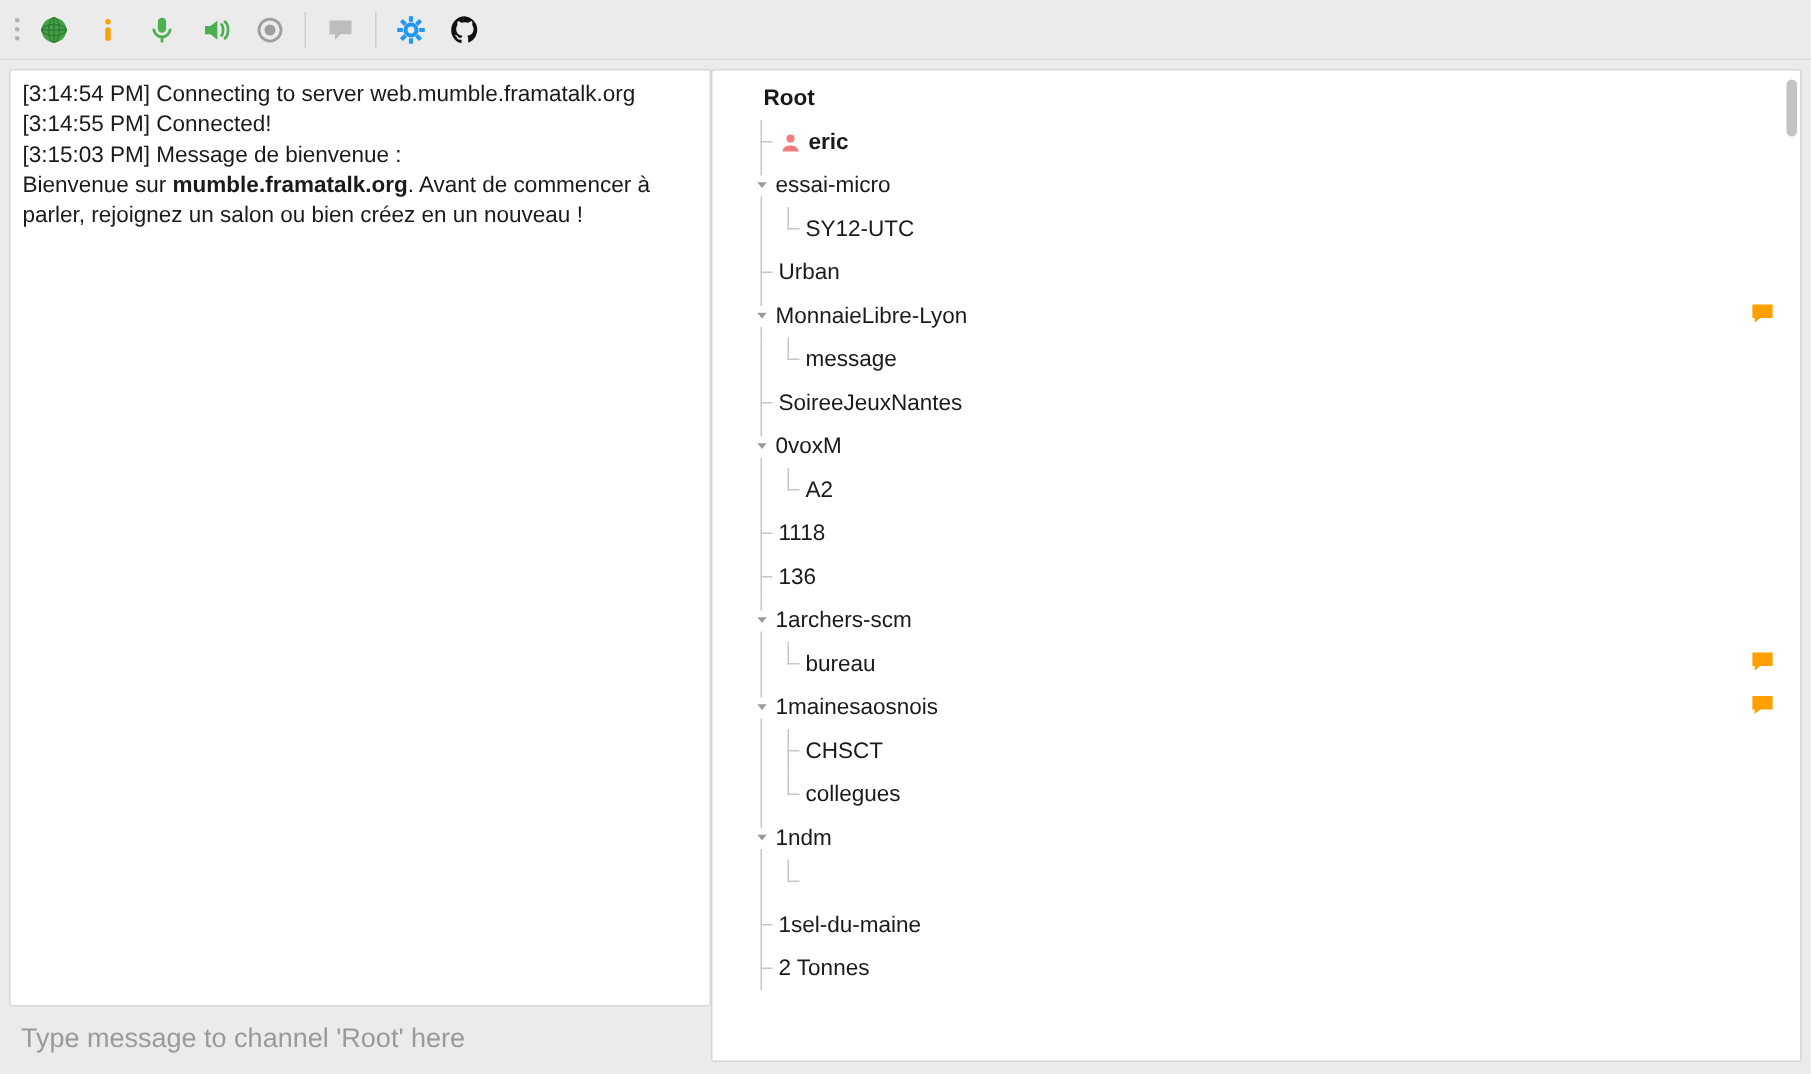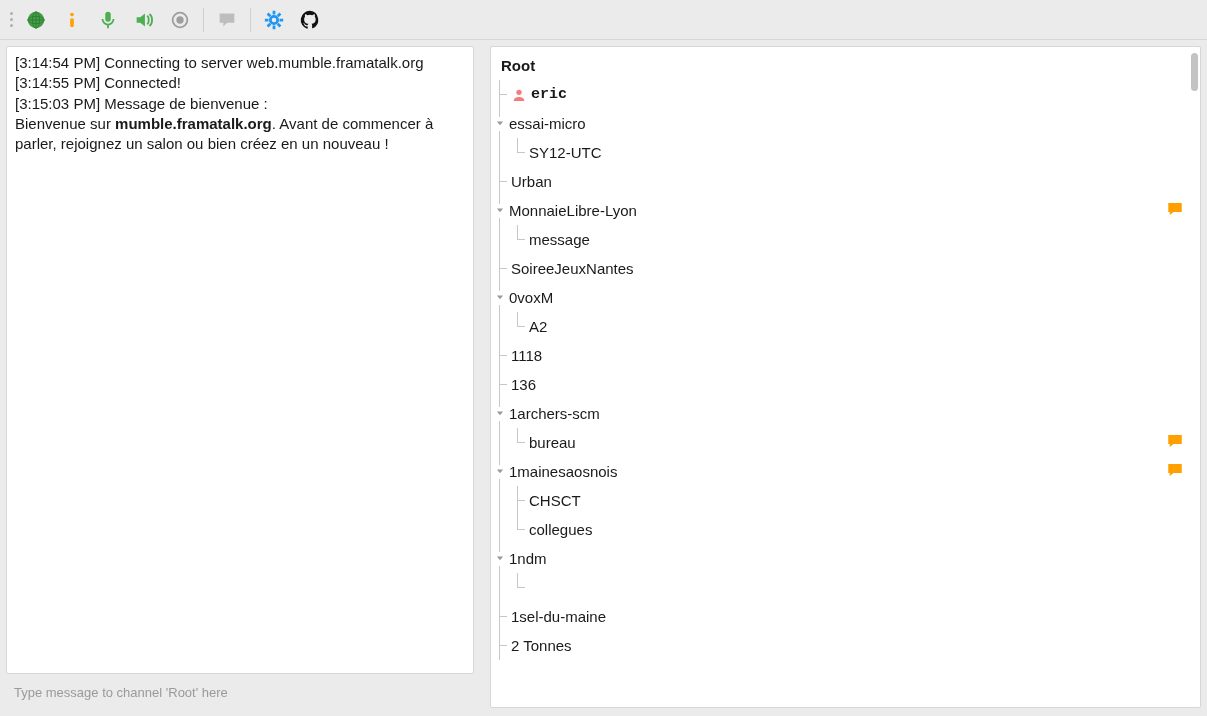--- a/index.html
+++ b/index.html
@@ -40,21 +40,21 @@
     background: #d0d0d0;
     margin: 0 4px;
   }
   .tb-btn svg { width: 22px; height: 22px; }
 
   
   #main {
     display: flex;
     height: calc(100% - 40px);
     padding: 6px 6px 8px 6px;
-    gap: 16px;
+    gap: 0;
   }
   .panel {
     background: #ffffff;
     border: 1px solid #d7d7d7;
     border-radius: 2px;
   }
 
   
   #left {
     flex: 0 0 468px;
@@ -76,21 +76,21 @@
     padding: 4px 6px;
     font-size: 13px;
     color: #8a8a8a;
     background: transparent;
     border: none;
   }
   #msgbox input {
     width: 100%;
     border: none;
     outline: none;
-    font-size: 13px;
+    font-size: 18px;
     color: #404040;
     background: transparent;
   }
   #msgbox input::placeholder { color: #9a9a9a; }
 
   
   #right {
     flex: 1 1 auto;
     position: relative;
     overflow: hidden;
@@ -98,35 +98,36 @@
   #tree {
     height: 100%;
     overflow-y: auto;
     padding: 4px 4px 4px 0;
   }
   .node {
     display: flex;
     align-items: center;
     height: 29px;
     font-size: 15px;
+    padding-left: 24px;
   }
   .node .arrow {
     width: 14px; height: 14px;
     flex: 0 0 14px;
     margin-right: 2px;
     display: flex; align-items: center; justify-content: center;
   }
   .node .arrow svg { width: 10px; height: 10px; fill: #9a9a9a; }
   .node .label { flex: 1 1 auto; white-space: nowrap; }
   .node .badge {
     flex: 0 0 auto;
     margin-right: 12px;
   }
   .node.bold .label { font-weight: 700; }
-  .node.user .label { font-weight: 700; font-family: Liberation Mono, monospace; }
+  .node.user .label { font-weight: 700; }
 
   
   .conn {
     width: 18px; height: 29px;
     position: relative;
     flex: 0 0 18px;
   }
   .conn.vline::before {
     content: "";
     position: absolute;

